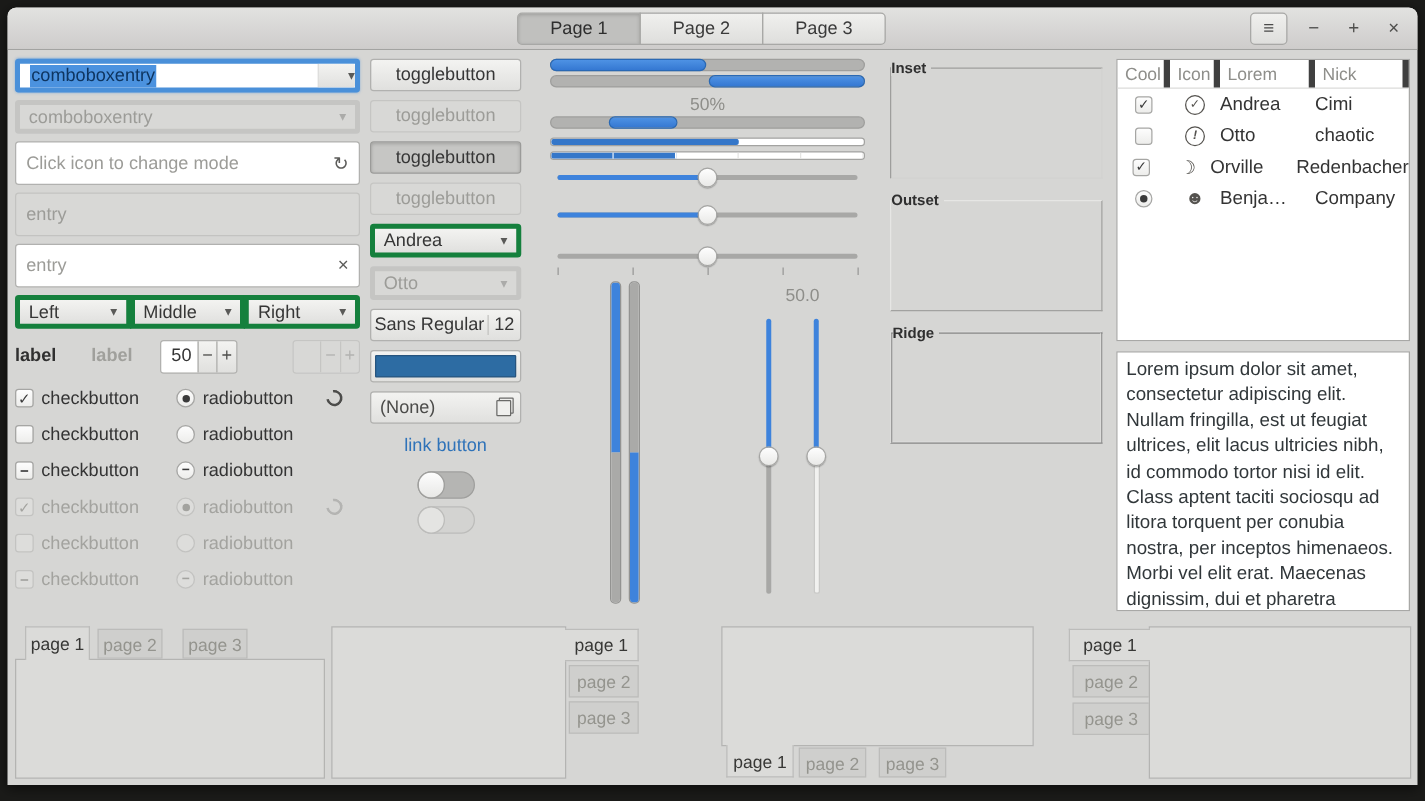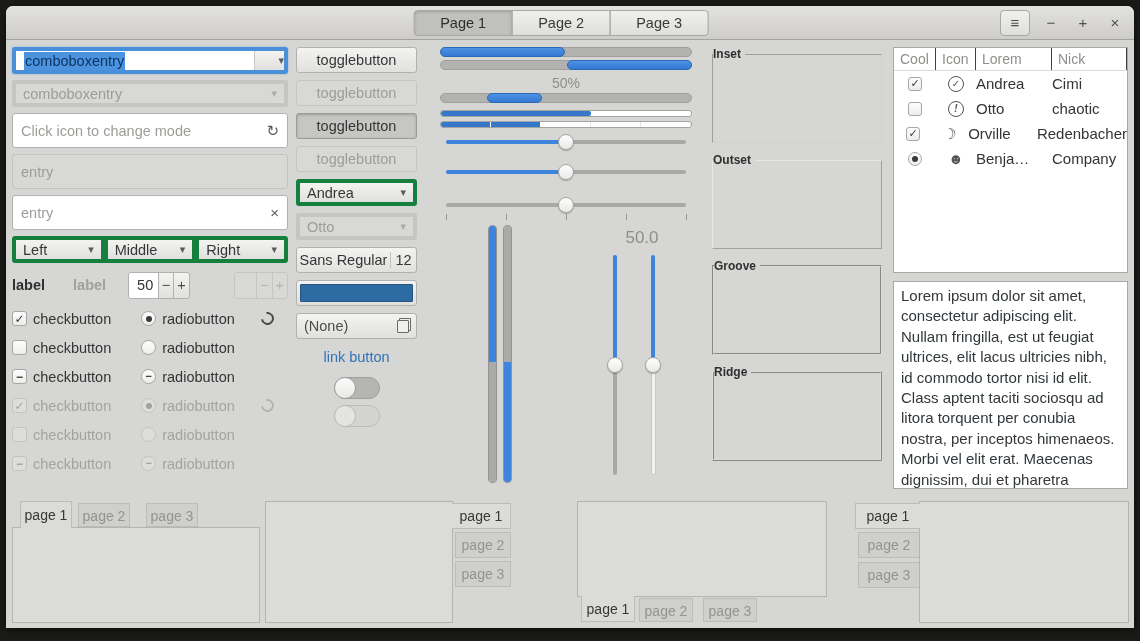--- a/index.html
+++ b/index.html
@@ -131,21 +131,21 @@
   .lblocks .blk { flex:1; border-right:1px solid #e4e4e2; }
   .lblocks .blk.filled { background:#3577c9; border-right:1px solid #fff; }
   .hscale { left:8px; right:8px; height:20px; }
   .hscale .tr { position:absolute; left:6px; right:6px; top:8px; height:4px; background:#a8a8a6; border-radius:2px; }
   .hscale .fill { position:absolute; left:6px; top:8px; height:4px; background:#3e83dc; border-radius:2px; }
   .hscale .handle { position:absolute; top:2px; width:16px; height:16px; border-radius:50%;
                     background:linear-gradient(#fefefe,#e9e9e7); border:1px solid #a5a5a3; box-shadow:0 1px 1px rgba(0,0,0,.25);
                     left:50%; transform:translateX(-50%); }
   .ticks { left:14px; right:14px; height:7px; }
   .ticks i { position:absolute; top:0; width:1px; height:6px; background:#989896; }
-  .scale-val { color:#8e8e8a; font-size:17px; }
+  .scale-val { color:#8e8e8a; font-size:14px; }
   .vlevel { width:9px; border-radius:4px; overflow:hidden; border:1px solid #93939\1; border:1px solid #939391; display:flex; flex-direction:column; }
   .vlevel .b { background:#3e83dc; }
   .vlevel .g { background:#aaaaa8; }
   .vscale { width:16px; }
   .vscale .tr-top { position:absolute; left:6px; top:0; width:4px; height:50%; background:#3e83dc; border-radius:2px; }
   .vscale .tr-bot { position:absolute; left:6px; top:50%; width:4px; height:50%; background:#a8a8a6; border-radius:2px; }
   .vscale .tr-bot.lite { background:#f1f1ef; border:1px solid #c9c9c7; width:5px; }
   .vscale .handle { position:absolute; top:calc(50% - 8px); left:0; width:16px; height:16px; border-radius:50%;
                     background:linear-gradient(#fefefe,#e9e9e7); border:1px solid #a5a5a3; box-shadow:0 1px 1px rgba(0,0,0,.25); }
 
@@ -155,21 +155,21 @@
   .f-inset  { border-style:solid; border-width:1px; border-color:#9e9e9c #d2d2d0 #d2d2d0 #9e9e9c; }
   .f-outset { border-style:solid; border-width:1px; border-color:#e6e6e4 #a2a2a0 #a2a2a0 #e6e6e4; }
   .f-groove { border:2px groove #dcdcda; }
   .f-ridge  { border:2px ridge #dcdcda; }
 
   
   .tview { background:#fff; border:1px solid #a8a8a6; }
   .ttable { height:226px; margin-bottom:8px; }
   .trow { display:flex; align-items:center; height:25px; font-size:15px; }
   .trow.head { height:23px; color:#8e8e8a; font-size:14px; border-bottom:1px solid #dcdcda; }
-  .trow.head .tc { border-right:1px solid #404040; padding-left:6px; align-self:stretch; display:flex; align-items:center; }
+  .trow.head .tc { border-right:5px solid #404040; padding-left:6px; align-self:stretch; display:flex; align-items:center; }
   .tc1 { width:42px; } .tc2 { width:40px; } .tc3 { width:76px; } .tc4 { flex:1; }
   .tcc { display:flex; justify-content:center; }
   .tbl-check { width:14px; height:14px; border:1px solid #a6a6a4; border-radius:3px;
                background:linear-gradient(#fdfdfd,#ededeb); display:flex; align-items:center; justify-content:center;
                font-size:11px; font-weight:700; color:#3a3a3a; }
   .tbl-radio { width:14px; height:14px; border:1px solid #a6a6a4; border-radius:50%;
                background:linear-gradient(#fdfdfd,#ededeb); display:flex; align-items:center; justify-content:center; }
   .tbl-radio i { width:6px; height:6px; border-radius:50%; background:#3a3a3a; }
   .tbl-icon { width:16px; height:16px; border:1px solid #55534f; border-radius:50%; color:#55534f;
               display:flex; align-items:center; justify-content:center; font-size:10px; font-weight:700; font-style:normal; }
@@ -447,23 +447,20 @@
         </div>
       </div>
 
       <div class="col col4">
         <fieldset class="frame f-inset">
           <legend>Inset</legend>
         </fieldset>
         <fieldset class="frame f-outset">
           <legend>Outset</legend>
         </fieldset>
-        <fieldset class="frame f-groove">
-          <legend>Groove</legend>
-        </fieldset>
         <fieldset class="frame f-ridge">
           <legend>Ridge</legend>
         </fieldset>
       </div>
 
       <div class="col col5">
         <div class="tview ttable">
           <div class="trow head">
             <span class="tc tc1">Cool</span>
             <span class="tc tc2">Icon</span>

